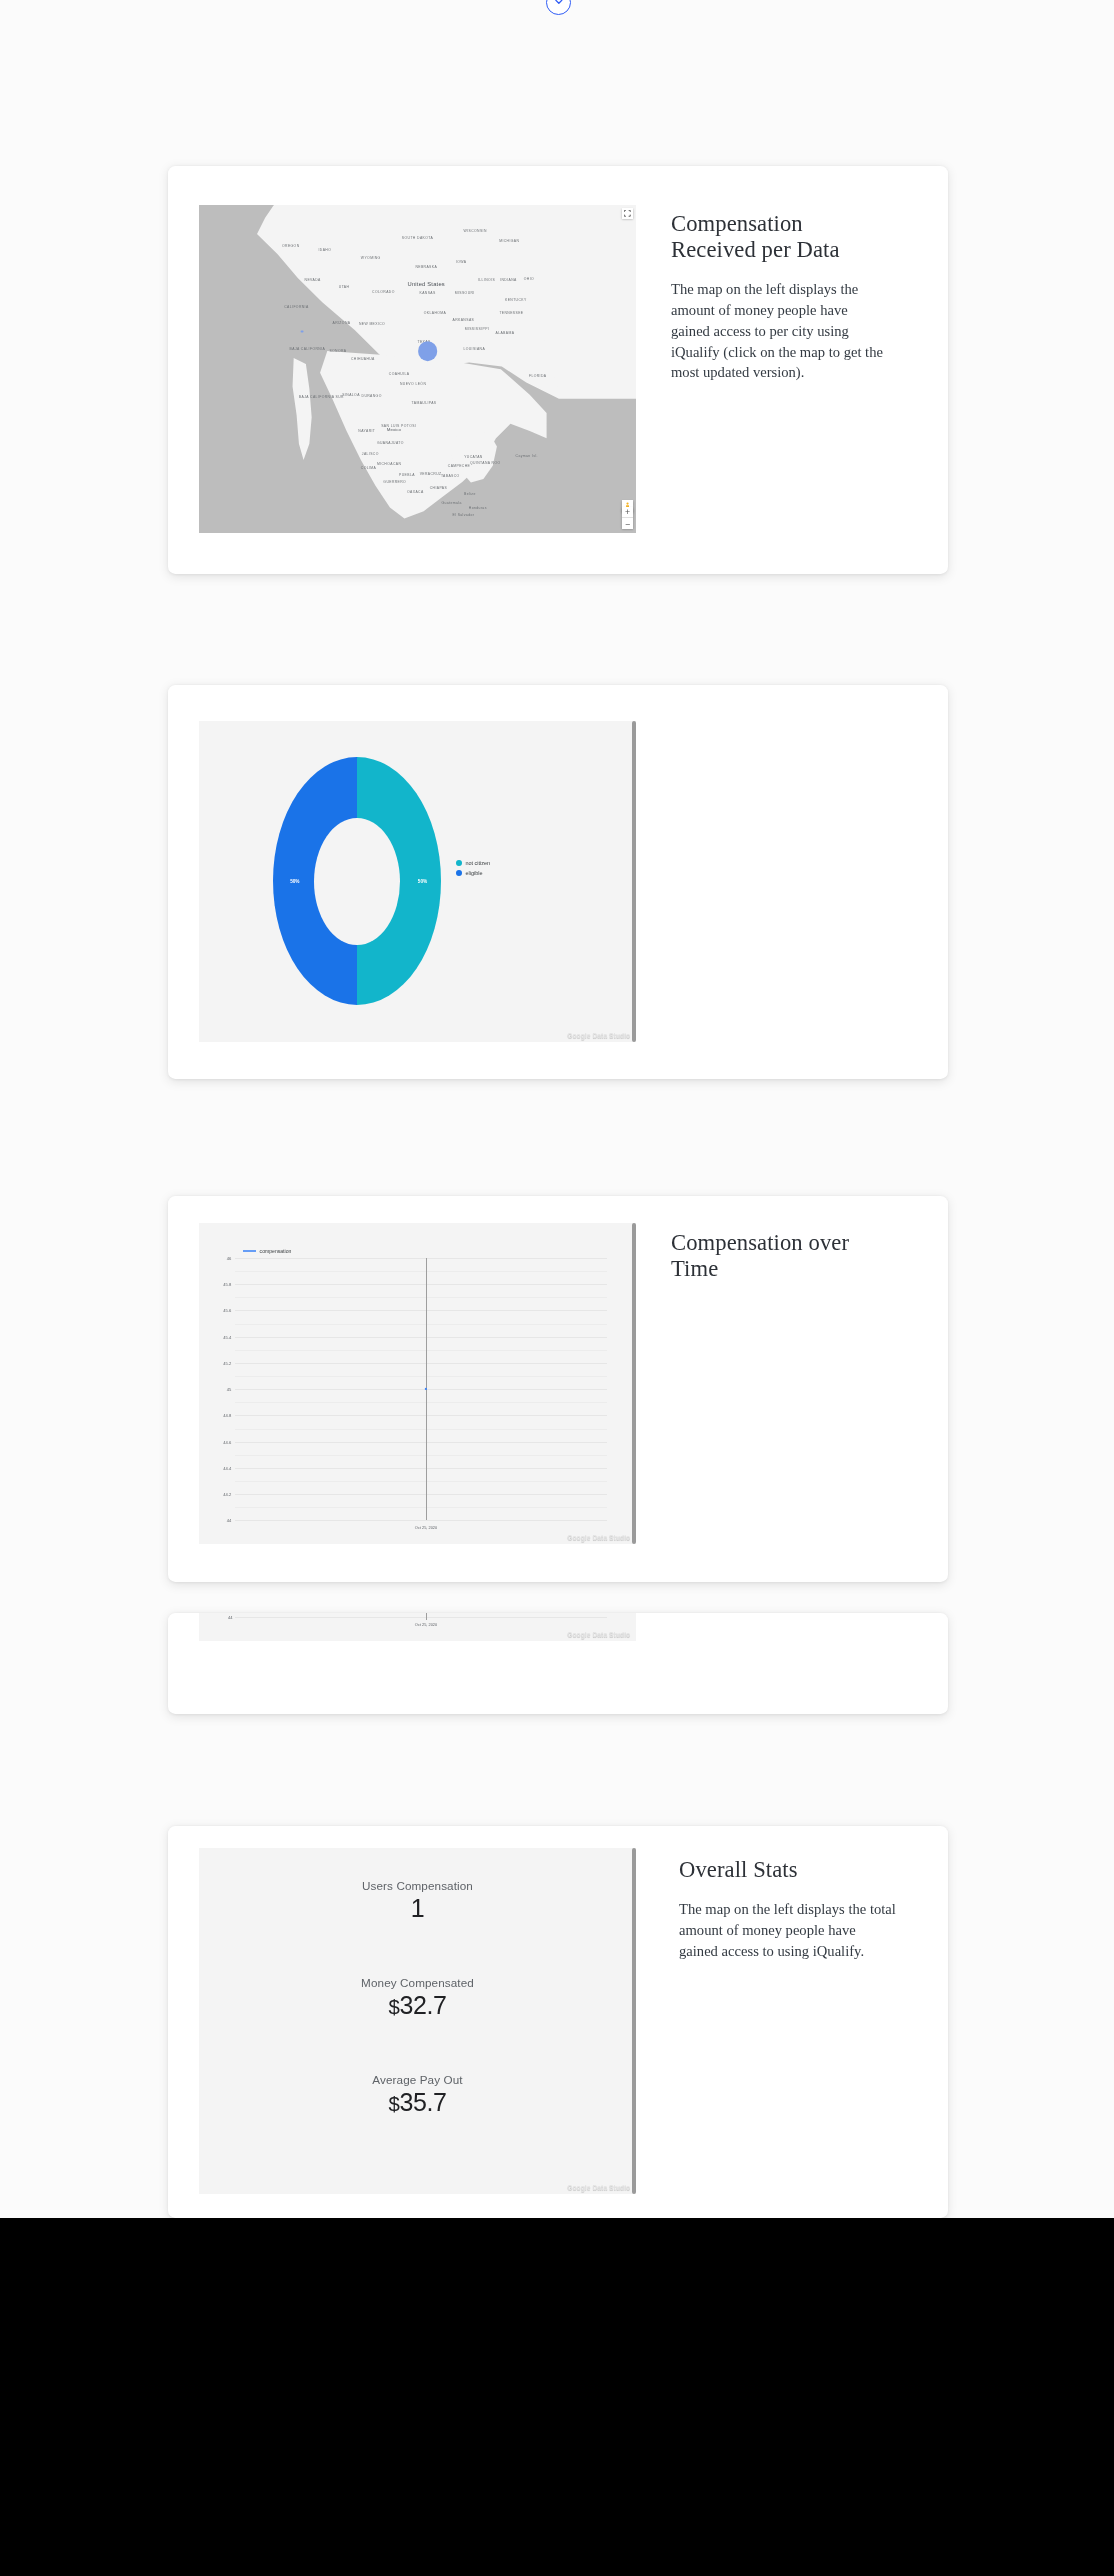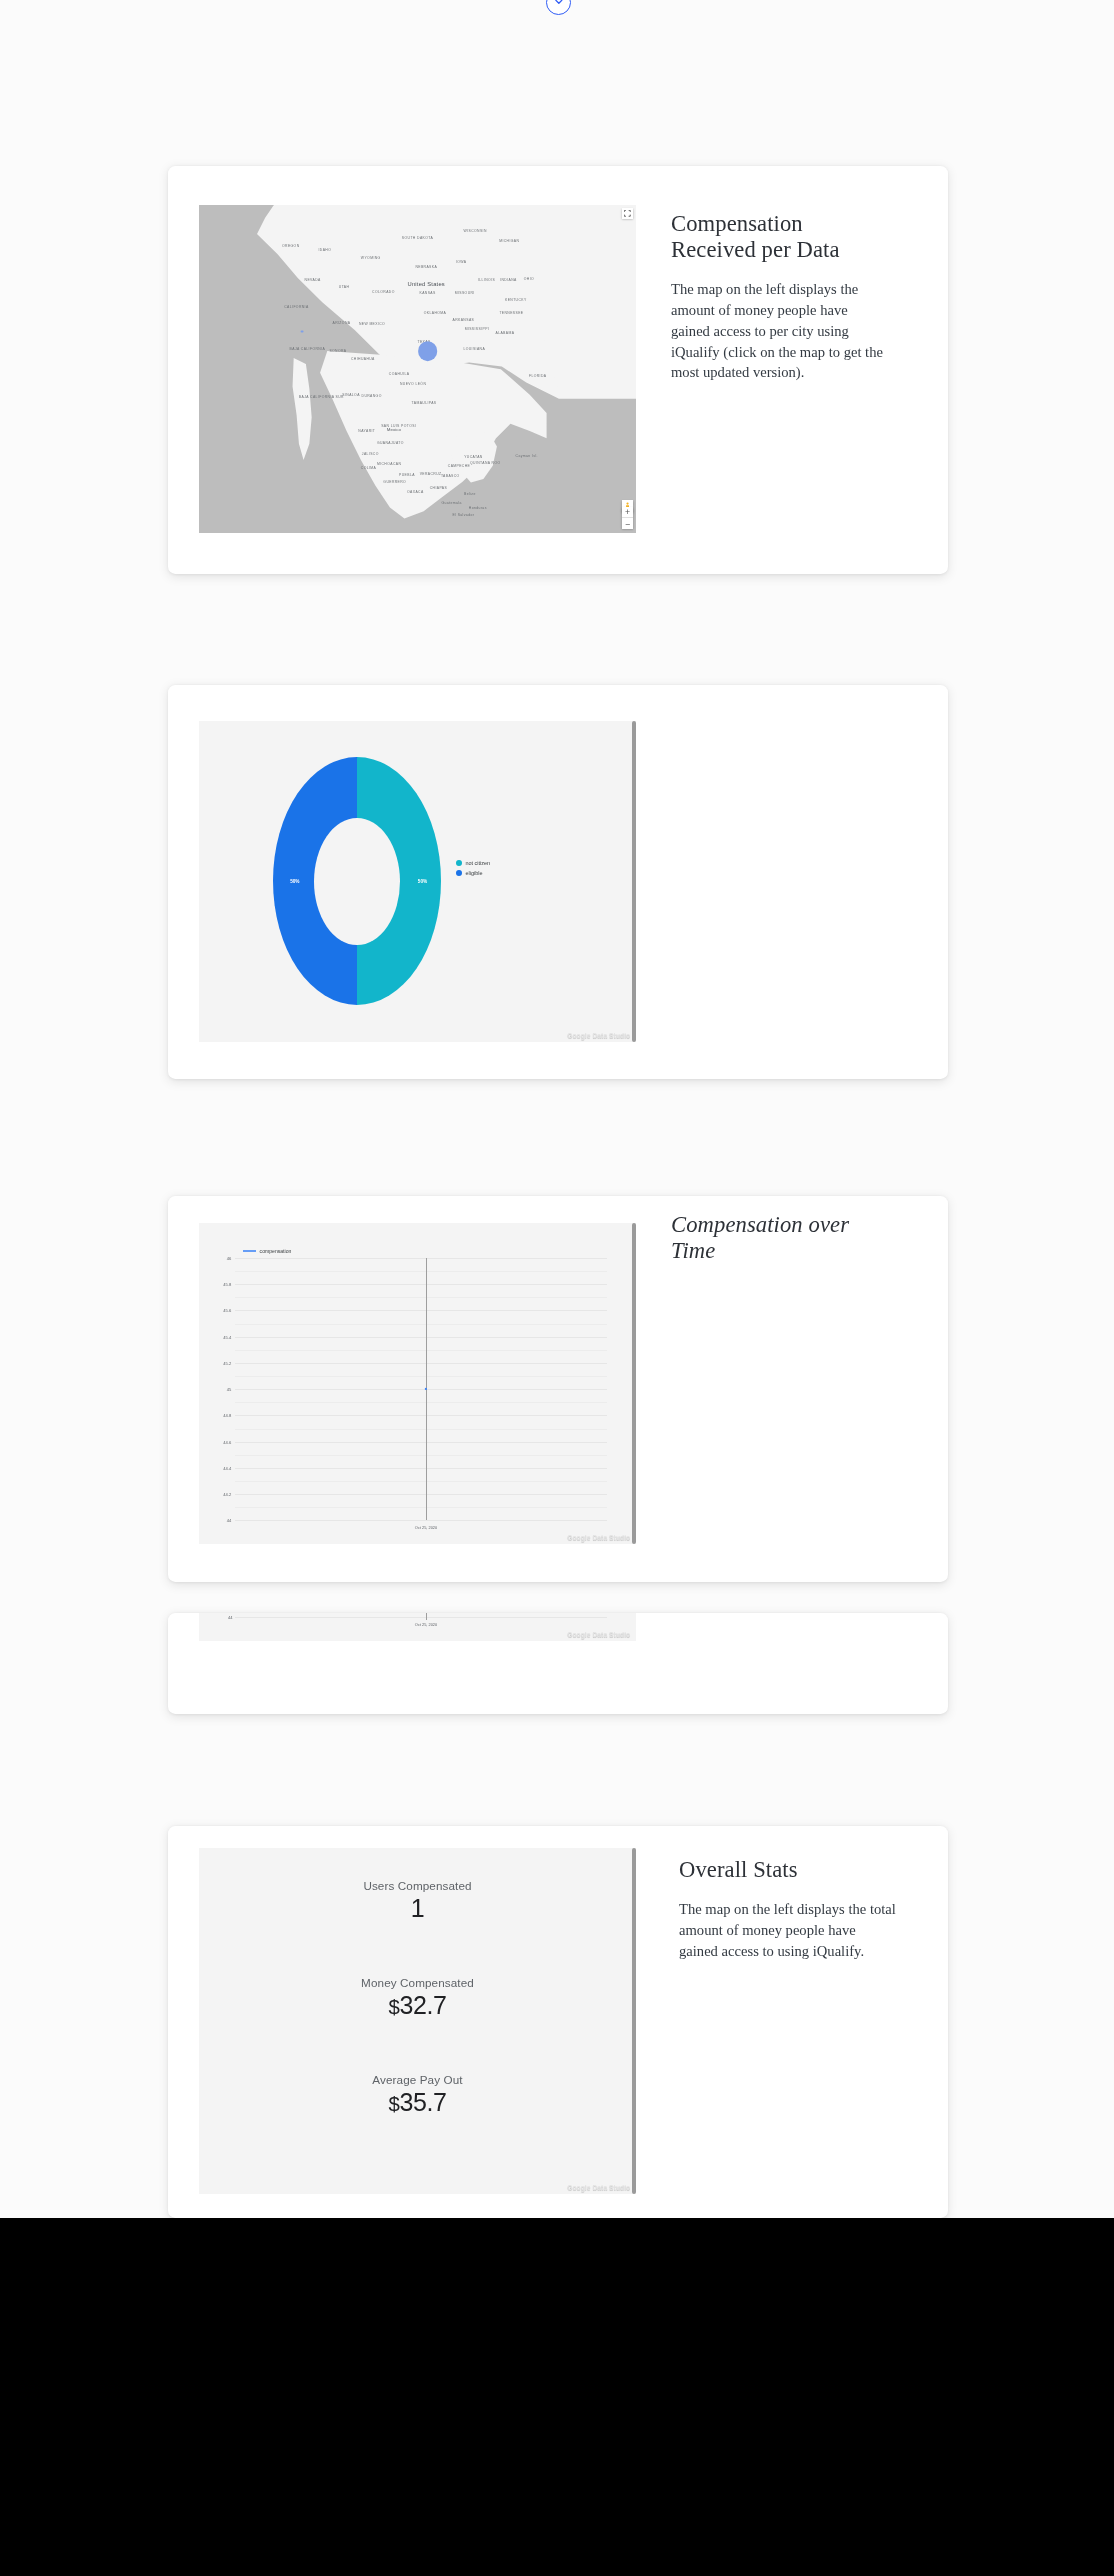--- a/index.html
+++ b/index.html
@@ -366,41 +366,41 @@
           <div class="lc-ytick" style="left: 10.2px; width: 22px; top: 297px;">44</div>
         </div>
       <div class="lc-vline" style="left:227px; top:35px; height:262px;"></div>
       <div class="lc-point" style="left:227px; top:166px;"></div>
       <div class="lc-xtick" style="left:227px; top:302px;">Oct 25, 2020</div>
     </div>
     <div class="ds-scrollbar" style="right:0px;"></div>
     <div class="ds-watermark">Google Data Studio</div>
   </div>
 
-  <div class="panel-right" style="left:503px; top:16px; width:219px;font-style:italic;">
+  <div class="panel-right" style="left:503px; top:34px; width:219px;">
     <div class="card-title">Compensation over Time</div>
   </div>
 </div>
 
 <div class="card" style="left:168px; top:1613px; width:780px; height:101px;">
   <div class="ds-chart" style="left:31px; top:-293px; width:437px; height:321px;">
     <div class="lc-grid" style="left:36px; top:297px; width:372px;"></div>
     <div class="lc-ytick" style="left:17.5px; top:297px; width:16px;">44</div>
     <div class="lc-vline" style="left:227px; top:284px; height:16px;"></div>
     <div class="lc-xtick" style="left:227px; top:302px;">Oct 25, 2020</div>
     <div class="ds-watermark">Google Data Studio</div>
   </div>
 </div>
 
 <div class="card" style="left:168px; top:1826px; width:780px; height:392px;">
 
   <div class="ds-chart" style="left:31px; top:22px; width:437px; height:346px;">
 
     <div class="score-block" style="top:31px;">
-      <div class="score-label">Users Compensated</div>
+      <div class="score-label">Users Compensation</div>
       <div class="score-value">1</div>
     </div>
 
     <div class="score-block" style="top:128px;">
       <div class="score-label">Money Compensated</div>
       <div class="score-value">
         <span class="cur">$</span><span>32.7</span>
       </div>
     </div>
 

